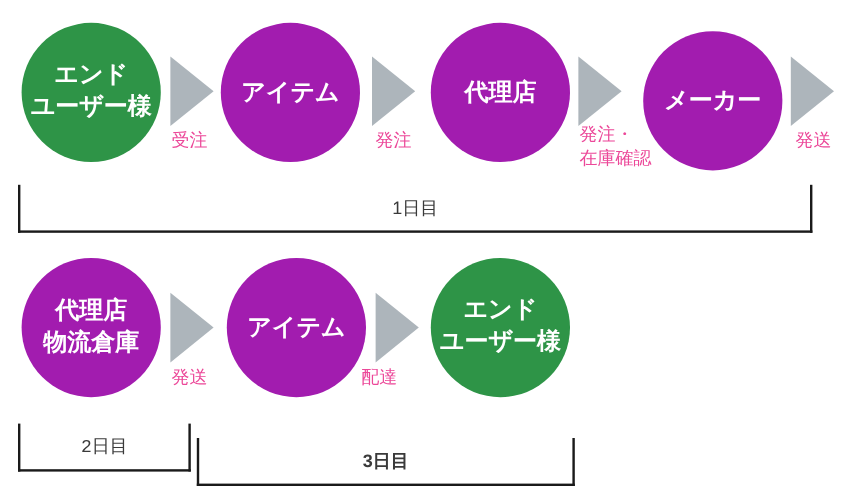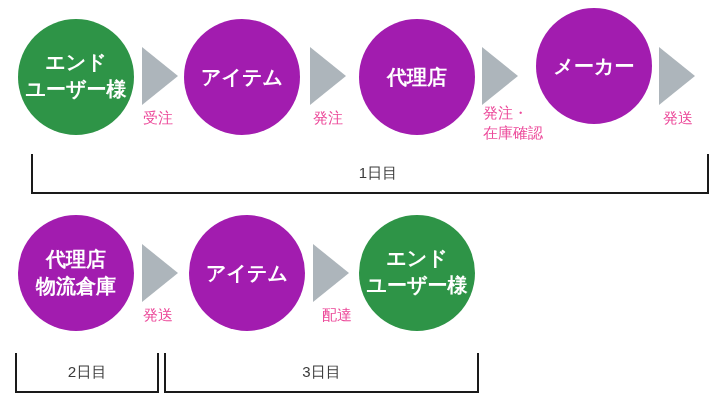--- a/index.html
+++ b/index.html
@@ -65,49 +65,49 @@
 </style>
 </head>
 <body>
 
 <div class="stage">
 
   <div class="circle green" style="left:18px; top:19px;">エンド
 ユーザー様</div>
   <div class="circle blue" style="left:184px; top:19px;">アイテム</div>
   <div class="circle blue" style="left:359px; top:19px;">代理店</div>
-  <div class="circle blue" style="left:536px; top:8px;">メーカー</div>
+  <div class="circle blue" style="left:536px; top:26px;">メーカー</div>
 
   <div class="arrow" style="left:142px; top:47px;"></div>
   <div class="arrow" style="left:310px; top:47px;"></div>
   <div class="arrow" style="left:482px; top:47px;"></div>
   <div class="arrow" style="left:659px; top:47px;"></div>
 
   <div class="arrow-label centered" style="left:118px; top:108px; width:80px;">受注</div>
   <div class="arrow-label centered" style="left:288px; top:108px; width:80px;">発注</div>
   <div class="arrow-label" style="left:483px; top:103px; width:95px; text-align:left;">発注・
 在庫確認</div>
   <div class="arrow-label centered" style="left:642px; top:108px; width:72px;">発送</div>
 
-  <div class="bracket" style="left:31px; top:154px; width:658px;padding-left:16px;">
+  <div class="bracket" style="left:15px; top:154px; width:658px;">
     <span class="day-label">1日目</span>
   </div>
 
   <div class="circle blue" style="left:18px; top:215px;">代理店
 物流倉庫</div>
   <div class="circle blue" style="left:189px; top:215px;">アイテム</div>
   <div class="circle green" style="left:359px; top:215px;">エンド
 ユーザー様</div>
 
   <div class="arrow" style="left:142px; top:244px;"></div>
   <div class="arrow" style="left:313px; top:244px;"></div>
 
   <div class="arrow-label centered" style="left:118px; top:305px; width:80px;">発送</div>
-  <div class="arrow-label centered" style="left:297px; top:305px; width:80px;">配達</div>
+  <div class="arrow-label centered" style="left:276px; top:305px; width:80px;">配達</div>
 
   <div class="bracket" style="left:15px; top:353px; width:140px;font-family:Liberation Mono, monospace;">
     <span class="day-label">2日目</span>
   </div>
-  <div class="bracket" style="left:164px; top:353px; width:311px;">
+  <div class="bracket" style="left:164px; top:365px; width:311px;font-weight:bold;">
     <span class="day-label">3日目</span>
   </div>
 
 </div>
 
 </body></html>

